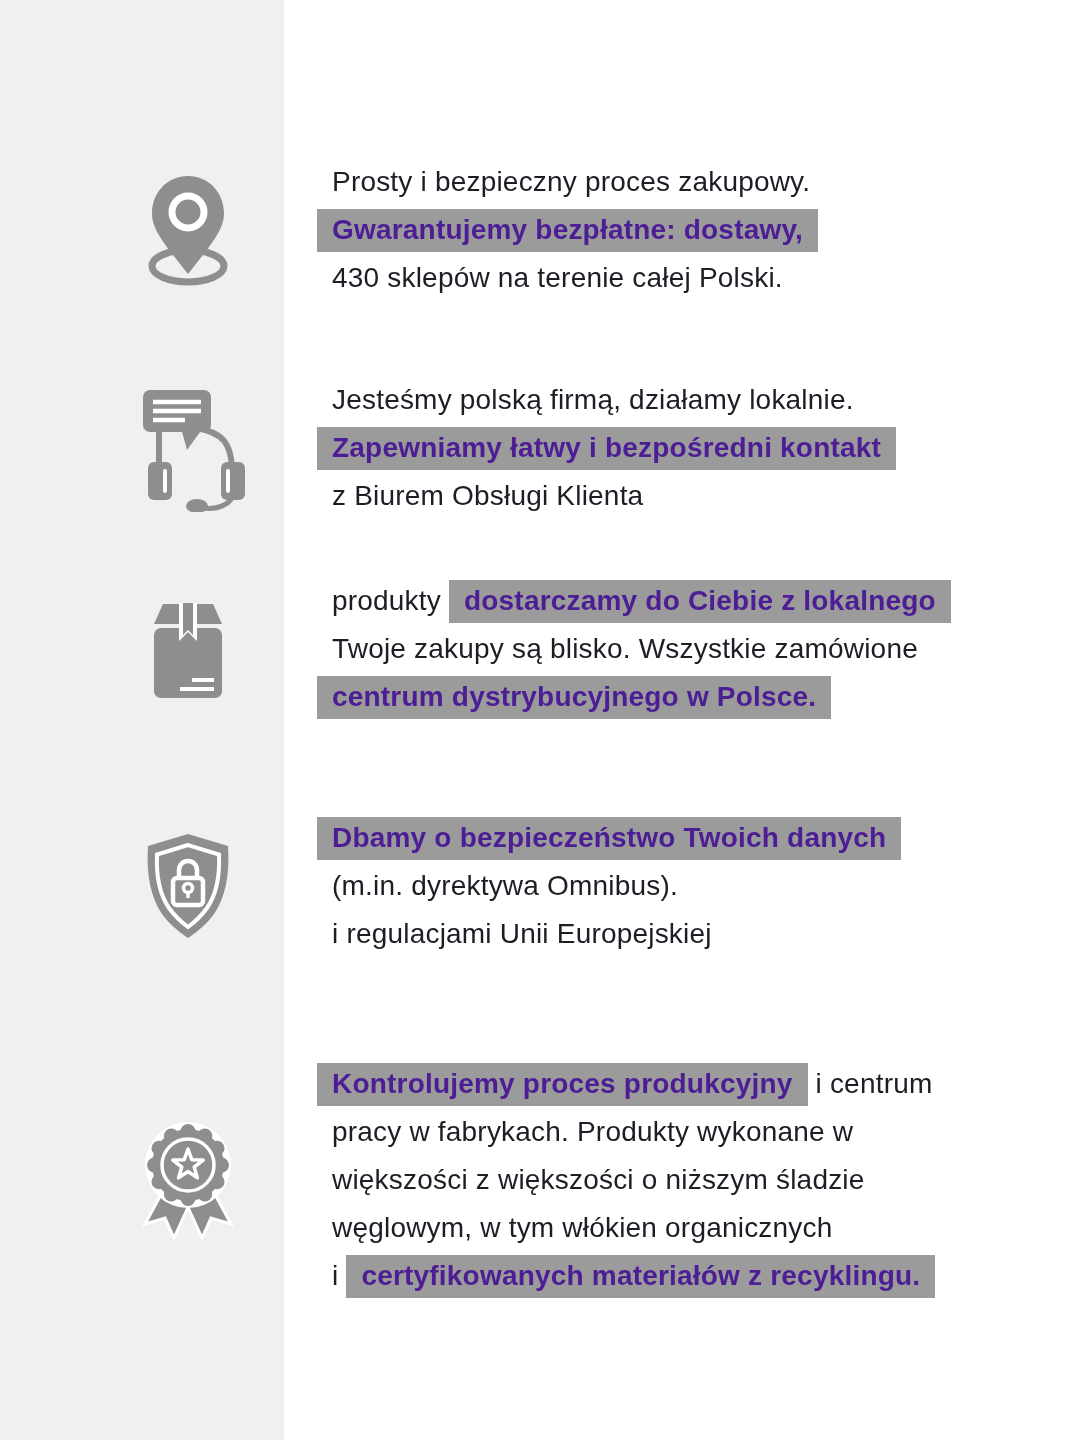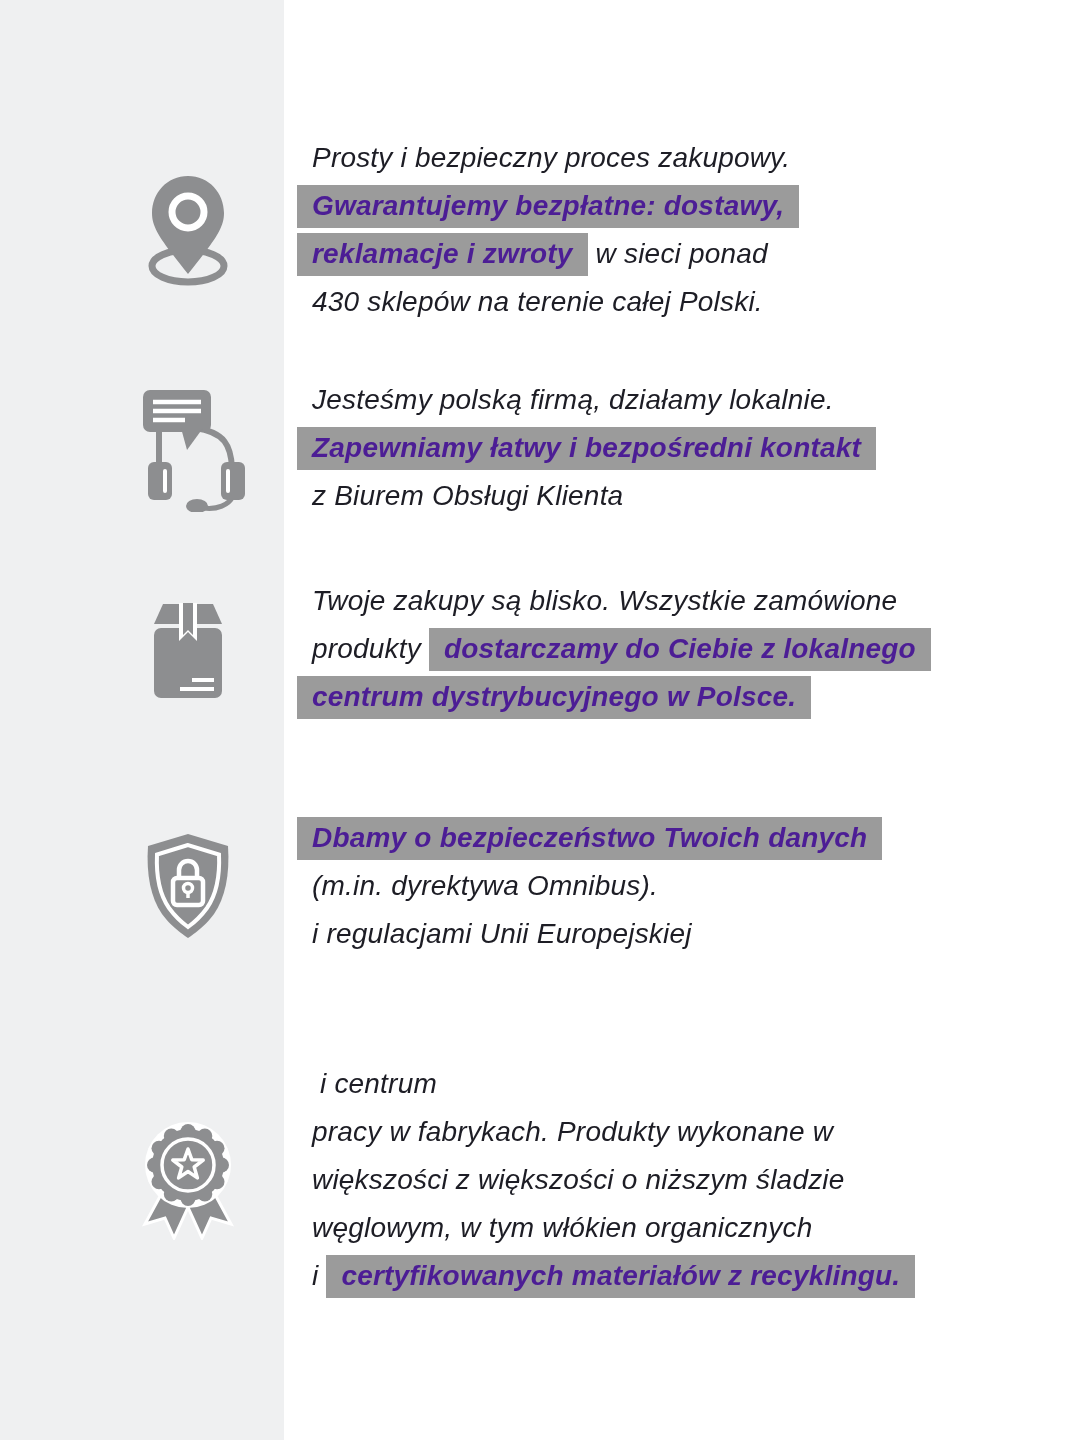--- a/index.html
+++ b/index.html
@@ -35,25 +35,24 @@
     flex: 0 0 284px;
     width: 284px;
     display: flex;
     align-items: center;
     justify-content: center;
     padding-left: 92px;
     box-sizing: border-box;
     color: var(--icon-color);
   }
   .text-cell {
-    padding-left: 28px;
+    padding-left: 48px;
     display: flex;
     flex-direction: column;
     justify-content: center;
-    font-style: italic;
   }
   .line {
     display: flex;
     align-items: center;
     height: 48px;
     white-space: pre;
     font-size: 28px;
     color: var(--text-color);
     letter-spacing: 0.2px;
   }
@@ -78,21 +77,20 @@
         <div class="icon-cell">
           <svg width="96" height="116" viewBox="0 0 96 116" xmlns="http://www.w3.org/2000/svg">
     <ellipse cx="48" cy="94" rx="36" ry="16" fill="none" stroke="currentColor" stroke-width="7"></ellipse>
     <path d="M48 4 C27 4 12 21 12 41 C12 57 22 69 48 102 C74 69 84 57 84 41 C84 21 69 4 48 4 Z" fill="currentColor"></path>
     <circle cx="48" cy="40" r="16" fill="none" stroke="#ffffff" stroke-width="7"></circle>
   </svg>
         </div>
         <div class="text-cell">
           <div class="line"><span class="plain">Prosty i bezpieczny proces zakupowy.</span></div>
           <div class="line"><span class="hl hl-first">Gwarantujemy bezpłatne: dostawy,</span></div>
-          <div class="line"><span class="hl hl-first">reklamacje i zwroty</span><span class="plain"> w sieci ponad</span></div>
           <div class="line"><span class="plain">430 sklepów na terenie całej Polski.</span></div>
         </div>
       </div>
       <div class="section">
         <div class="icon-cell">
           <svg width="118" height="128" viewBox="0 0 118 128" xmlns="http://www.w3.org/2000/svg">
     <path d="M30 46 L30 82" stroke="currentColor" stroke-width="6" fill="none"></path>
     <path d="M66 44 C96 48 102 62 103 84" stroke="currentColor" stroke-width="6" fill="none"></path>
     <rect x="14" y="6" width="68" height="42" rx="7" fill="currentColor"></rect>
     <polygon points="52,44 74,44 58,66" fill="currentColor"></polygon>
@@ -118,22 +116,22 @@
           <svg width="80" height="106" viewBox="0 0 80 106" xmlns="http://www.w3.org/2000/svg">
     <polygon points="15,8 65,8 74,28 6,28" fill="currentColor"></polygon>
     <rect x="6" y="32" width="68" height="70" rx="7" fill="currentColor"></rect>
     <polygon points="31,7 49,7 49,45 40,36 31,45" fill="#ffffff"></polygon>
     <polygon points="35,7 45,7 45,39 40,34 35,39" fill="currentColor"></polygon>
     <line x1="44" y1="84" x2="66" y2="84" stroke="#ffffff" stroke-width="4"></line>
     <line x1="32" y1="93" x2="66" y2="93" stroke="#ffffff" stroke-width="4"></line>
   </svg>
         </div>
         <div class="text-cell">
+          <div class="line"><span class="plain">produkty </span><span class="hl">dostarczamy do Ciebie z lokalnego</span></div>
           <div class="line"><span class="plain">Twoje zakupy są blisko. Wszystkie zamówione</span></div>
-          <div class="line"><span class="plain">produkty </span><span class="hl">dostarczamy do Ciebie z lokalnego</span></div>
           <div class="line"><span class="hl hl-first">centrum dystrybucyjnego w Polsce.</span></div>
         </div>
       </div>
       <div class="section">
         <div class="icon-cell">
           <svg width="96" height="110" viewBox="0 0 96 110" xmlns="http://www.w3.org/2000/svg">
     <path d="M48 3 L8 15 C6 44 11 67 22 83 C32 97 48 107 48 107 C48 107 64 97 74 83 C85 67 90 44 88 15 Z" fill="currentColor"></path>
     <path d="M48 14 L17 23.5 C16 46 20 64 29 77 C37 88 48 96 48 96 C48 96 59 88 67 77 C76 64 80 46 79 23.5 Z" fill="none" stroke="#ffffff" stroke-width="4"></path>
     <path d="M39 47 L39 39 A9 9 0 0 1 57 39 L57 47" fill="none" stroke="#ffffff" stroke-width="4.5"></path>
     <rect x="33" y="47" width="30" height="27" rx="4" fill="none" stroke="#ffffff" stroke-width="4.5"></rect>
@@ -164,21 +162,21 @@
     <circle cx="23" cy="28.3" r="7.5" fill="currentColor"></circle>
     <circle cx="35.3" cy="16" r="7.5" fill="currentColor"></circle>
     <circle cx="52" cy="11.5" r="7.5" fill="currentColor"></circle>
     <circle cx="68.8" cy="16" r="7.5" fill="currentColor"></circle>
     <circle cx="81" cy="28.3" r="7.5" fill="currentColor"></circle>
     <circle cx="52" cy="45" r="26" fill="none" stroke="#ffffff" stroke-width="3.5"></circle>
     <polygon points="52,29 55.8,39.7 67.2,40.1 58.2,47 61.4,57.9 52,51.5 42.6,57.9 45.8,47 36.8,40.1 48.2,39.7" fill="currentColor" stroke="#ffffff" stroke-width="3.5" stroke-linejoin="round"></polygon>
   </svg>
         </div>
         <div class="text-cell">
-          <div class="line"><span class="plain"> i centrum</span></div>
+          <div class="line"><span class="hl hl-first">Kontrolujemy proces produkcyjny</span><span class="plain"> i centrum</span></div>
           <div class="line"><span class="plain">pracy w fabrykach. Produkty wykonane w</span></div>
           <div class="line"><span class="plain">większości z większości o niższym śladzie</span></div>
           <div class="line"><span class="plain">węglowym, w tym włókien organicznych</span></div>
           <div class="line"><span class="plain">i </span><span class="hl">certyfikowanych materiałów z recyklingu.</span></div>
         </div>
       </div>
     </div>
 </div>
 
 </body></html>

